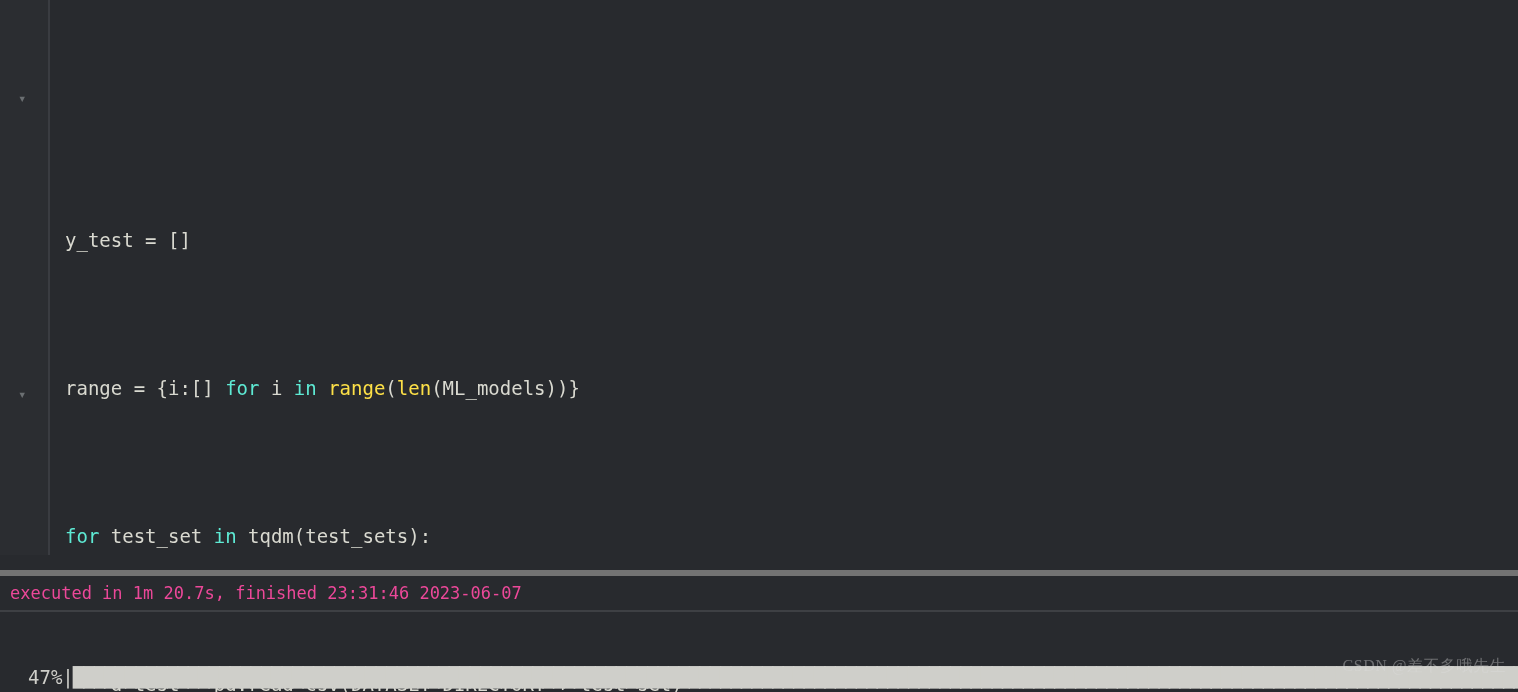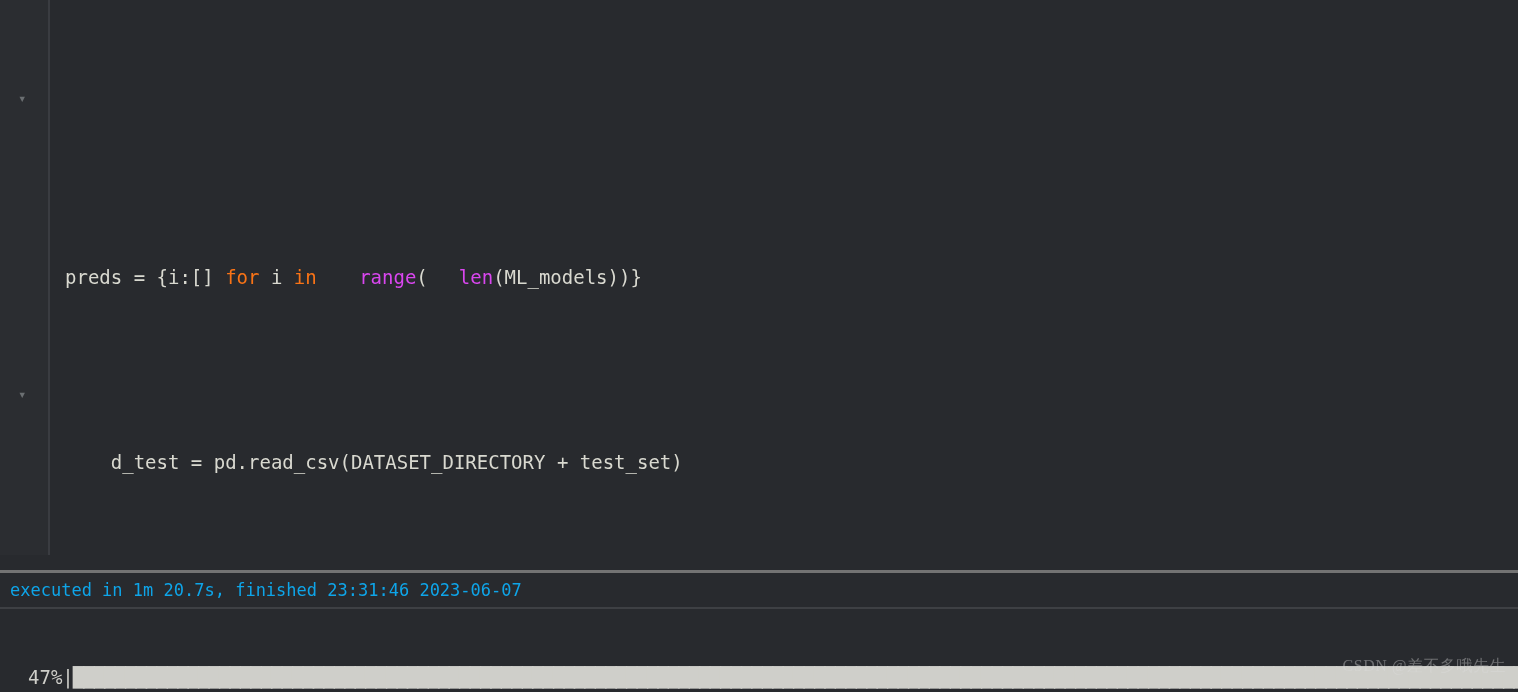--- a/index.html
+++ b/index.html
@@ -29,31 +29,31 @@
       border-right:2px solid #3a3c41;
     }
     .fold-mark {
       position:absolute;
       left:18px;
       color:#6b6f72;
       font-size:14px;
       width:10px;
       user-select:none;
     }
-    .kw { color:#f97316; }
-    .fn { color:#d946ef;margin-left:31px; }
+    .kw { color:#5eead4; }
+    .fn { color:#fde047; }
     .pl { color:#d9d9d0; }
     .line { height:37px; }
     .msg-bar {
       position:absolute; left:0; right:0;
       top:570px;
       padding:4px 10px;
-      border-top:3px solid #737373;
+      border-top:6px solid #737373;
       border-bottom:2px solid #3e4044;
-      color:#0ea5e9;
+      color:#ec4899;
       font-size:17px;
       line-height:26px;
     }
     .out-area {
       position:absolute; left:0; right:0;
       top:612px;
       color:#cfcfca;
       font-size:19px;
       padding-left:28px;
       white-space:pre;
@@ -70,23 +70,25 @@
     }
   </style>
 </head>
 <body>
 
 <div class="code-area">
   <div class="gutter"></div>
   <span class="fold-mark" style="top:80px">▾</span>
   <span class="fold-mark" style="top:376px">▾</span>
 
+  <div class="line"><span class="pl">y_test = []</span></div>
 
-  <div class="line"><span class="pl">preds = {i:[] </span><span class="kw">for</span><span class="pl"> i </span><span class="kw">in</span><span class="pl"> </span><span class="fn">range</span><span class="pl">(</span><span class="fn">len</span><span class="pl">(ML_models))}</span></div>
+  <div class="line"><span class="pl">range = {i:[] </span><span class="kw">for</span><span class="pl"> i </span><span class="kw">in</span><span class="pl"> </span><span class="fn">range</span><span class="pl">(</span><span class="fn">len</span><span class="pl">(ML_models))}</span></div>
 
+  <div class="line"><span class="kw">for</span><span class="pl"> test_set </span><span class="kw">in</span><span class="pl"> tqdm(test_sets):</span></div>
 
   <div class="line"><span class="pl">    d_test = pd.read_csv(DATASET_DIRECTORY + test_set)</span></div>
   
 
   
 
   
   
 
   

